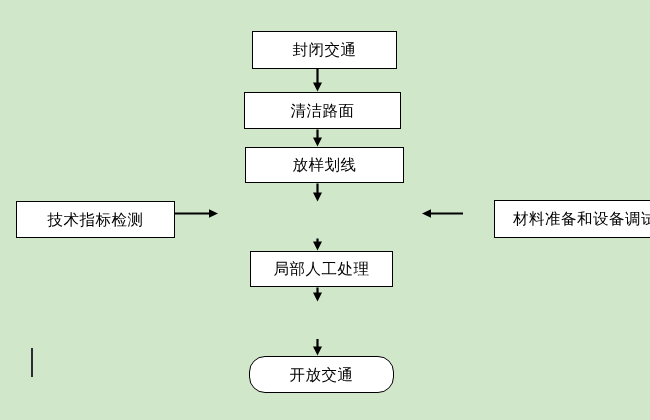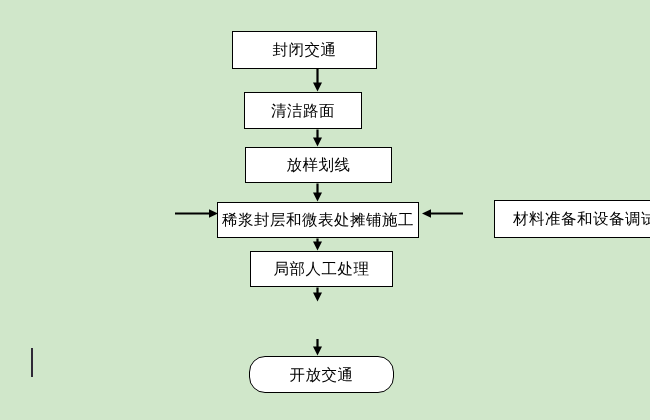--- a/index.html
+++ b/index.html
@@ -26,23 +26,23 @@
     display:flex;align-items:center;justify-content:center;
   }
   .flow-node .label{
     color:var(--text);
     font-size:15.5px;
     letter-spacing:0.5px;
     white-space:nowrap;
     line-height:1;
   }
   
-  .n-close   {left:232px;top:31px; width:145px;height:38px;}
-  .n-clean   {left:244px;top:92px; width:118px;height:37px;}
-  .n-layout  {left:245px;top:147px;width:147px;height:36px;}
+  .n-close   {left:252px;top:31px; width:145px;height:38px;}
+  .n-clean   {left:244px;top:92px; width:157px;height:37px;}
+  .n-layout  {left:245px;top:147px;width:159px;height:36px;}
   .n-paving  {left:217px;top:202px;width:202px;height:36px;}
   .n-tech    {left:16px; top:201px;width:159px;height:37px;}
   .n-material{left:463px;top:200px;width:182px;height:38px;margin-left:31px;}
   .n-local   {left:250px;top:251px;width:143px;height:36px;align-items:center;}
   .n-curing  {left:250px;top:302px;width:143px;height:37px;}
   .n-open    {left:249px;top:356px;width:145px;height:37px;border-radius:16px;}
 
   .arrow-layer{
     position:absolute;left:0;top:0;width:650px;height:420px;
   }
@@ -99,24 +99,24 @@
   </div>
 
   <div class="flow-node n-clean">
     <span class="label">清洁路面</span>
   </div>
 
   <div class="flow-node n-layout">
     <span class="label">放样划线</span>
   </div>
 
-  <div class="flow-node n-paving">
-    <span class="label">稀浆封层和微表处摊铺施工</span>
+
+  <div class="flow-node n-tech">
+    <span class="label">技术指标检测</span>
   </div>
-
 
   <div class="flow-node n-material">
     <span class="label">材料准备和设备调试</span>
   </div>
 
   <div class="flow-node n-local">
     <span class="label">局部人工处理</span>
   </div>
 
 

